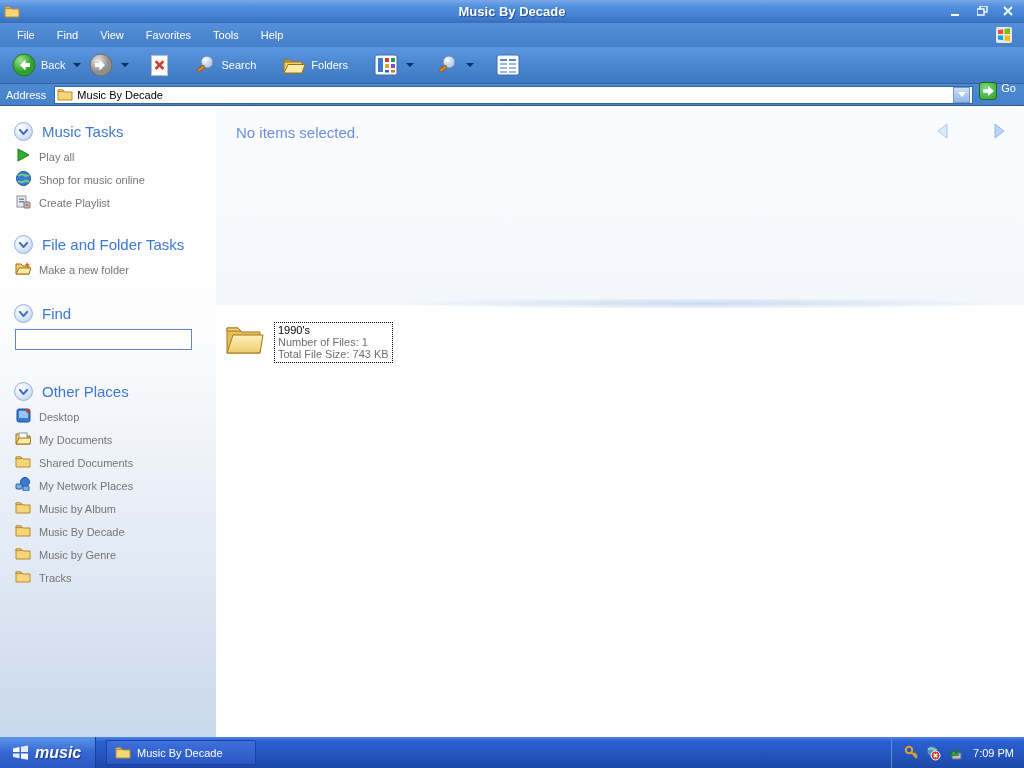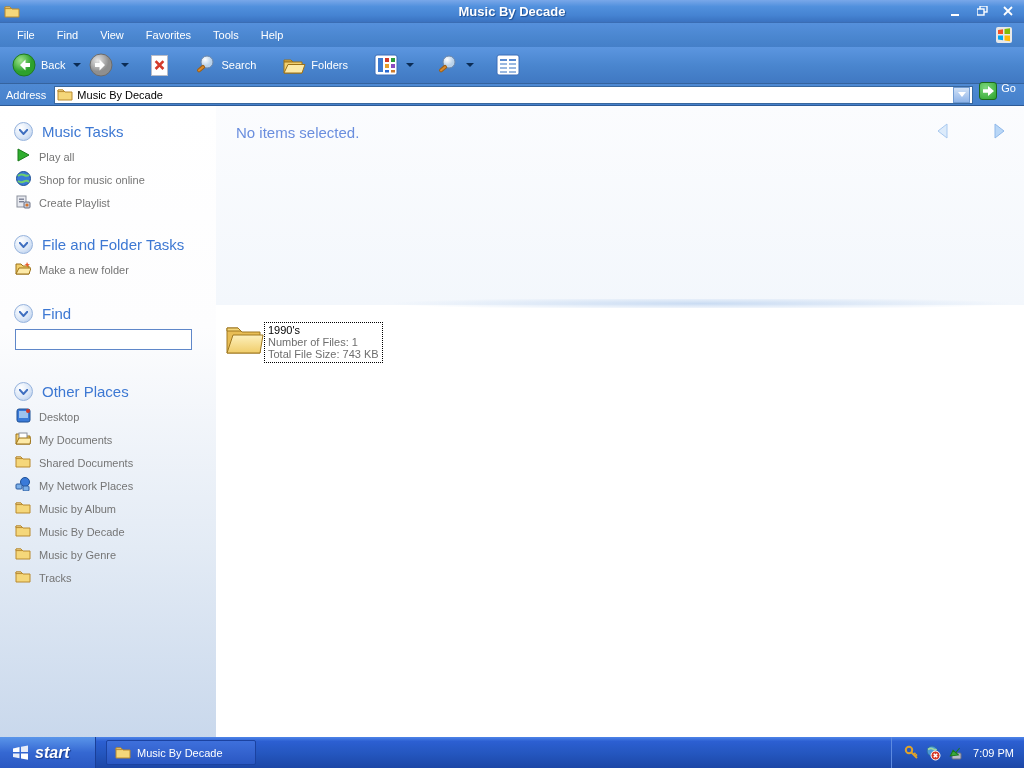--- a/index.html
+++ b/index.html
@@ -92,21 +92,21 @@
   .preview-divider {
     position:absolute; left:0; top:193px; width:808px; height:9px;
     background:radial-gradient(ellipse 55% 100% at 60% 50%, #cadcf3 0%, rgba(255,255,255,0) 70%);
   }
   .status-text { position:absolute; left:20px; top:18px; font-size:15px; color:#6a8ede; }
   .nav-arrow { position:absolute; top:17px; width:14px; height:16px; }
   .nav-prev { right:74px; }
   .nav-next { right:16px; }
 
   .file-area { position:absolute; left:0; top:202px; width:808px; height:429px; background:#fff; }
-  .file-tile { position:absolute; left:8px; top:14px; display:flex; align-items:flex-start; }
+  .file-tile { position:absolute; left:8px; top:14px; display:flex; align-items:flex-start; gap:10px; }
   .tile-text { border:1px dotted #000; padding:1px 3px 2px 3px; }
   .tile-name { color:#000; }
   .tile-detail { color:#6e6e6e; }
 
   
   .taskbar {
     position:absolute; left:0; top:737px; width:1024px; height:31px;
     background:linear-gradient(180deg,#4e84e8 0%,#2c5fd2 14%,#2456be 55%,#1c46a6 100%);
     display:flex; align-items:center;
   }
@@ -523,21 +523,21 @@
 <div class="taskbar">
   <div class="start-btn">
     <span>
       <svg width="17" height="15" viewBox="0 0 17 15">
           <path d="M1 3.5 L7.5 2 L7.5 7 L1 7 Z" fill="#fff"></path>
           <path d="M9 1.7 L16 0.5 L16 7 L9 7 Z" fill="#e8edf8"></path>
           <path d="M1 8.5 L7.5 8.5 L7.5 13.3 L1 12 Z" fill="#e8edf8"></path>
           <path d="M9 8.5 L16 8.5 L16 14.8 L9 13.5 Z" fill="#fff"></path>
         </svg>
     </span>
-    <span class="start-label">start</span>
+    <span class="start-label">music</span>
   </div>
   <div class="task-btn">
     <span class="icon16">
       <svg width="16" height="13">
           <path d="M1 2 L6 2 L8 4 L15 4 L15 12 L1 12 Z" fill="#f5d77a" stroke="#b98a2e"></path>
           <path d="M1 2 L6 2 L7.5 3.6 L1 3.6 Z" fill="#fdeab0" stroke="#b98a2e"></path>
         </svg>
     </span>
     <span>Music By Decade</span>
   </div>

